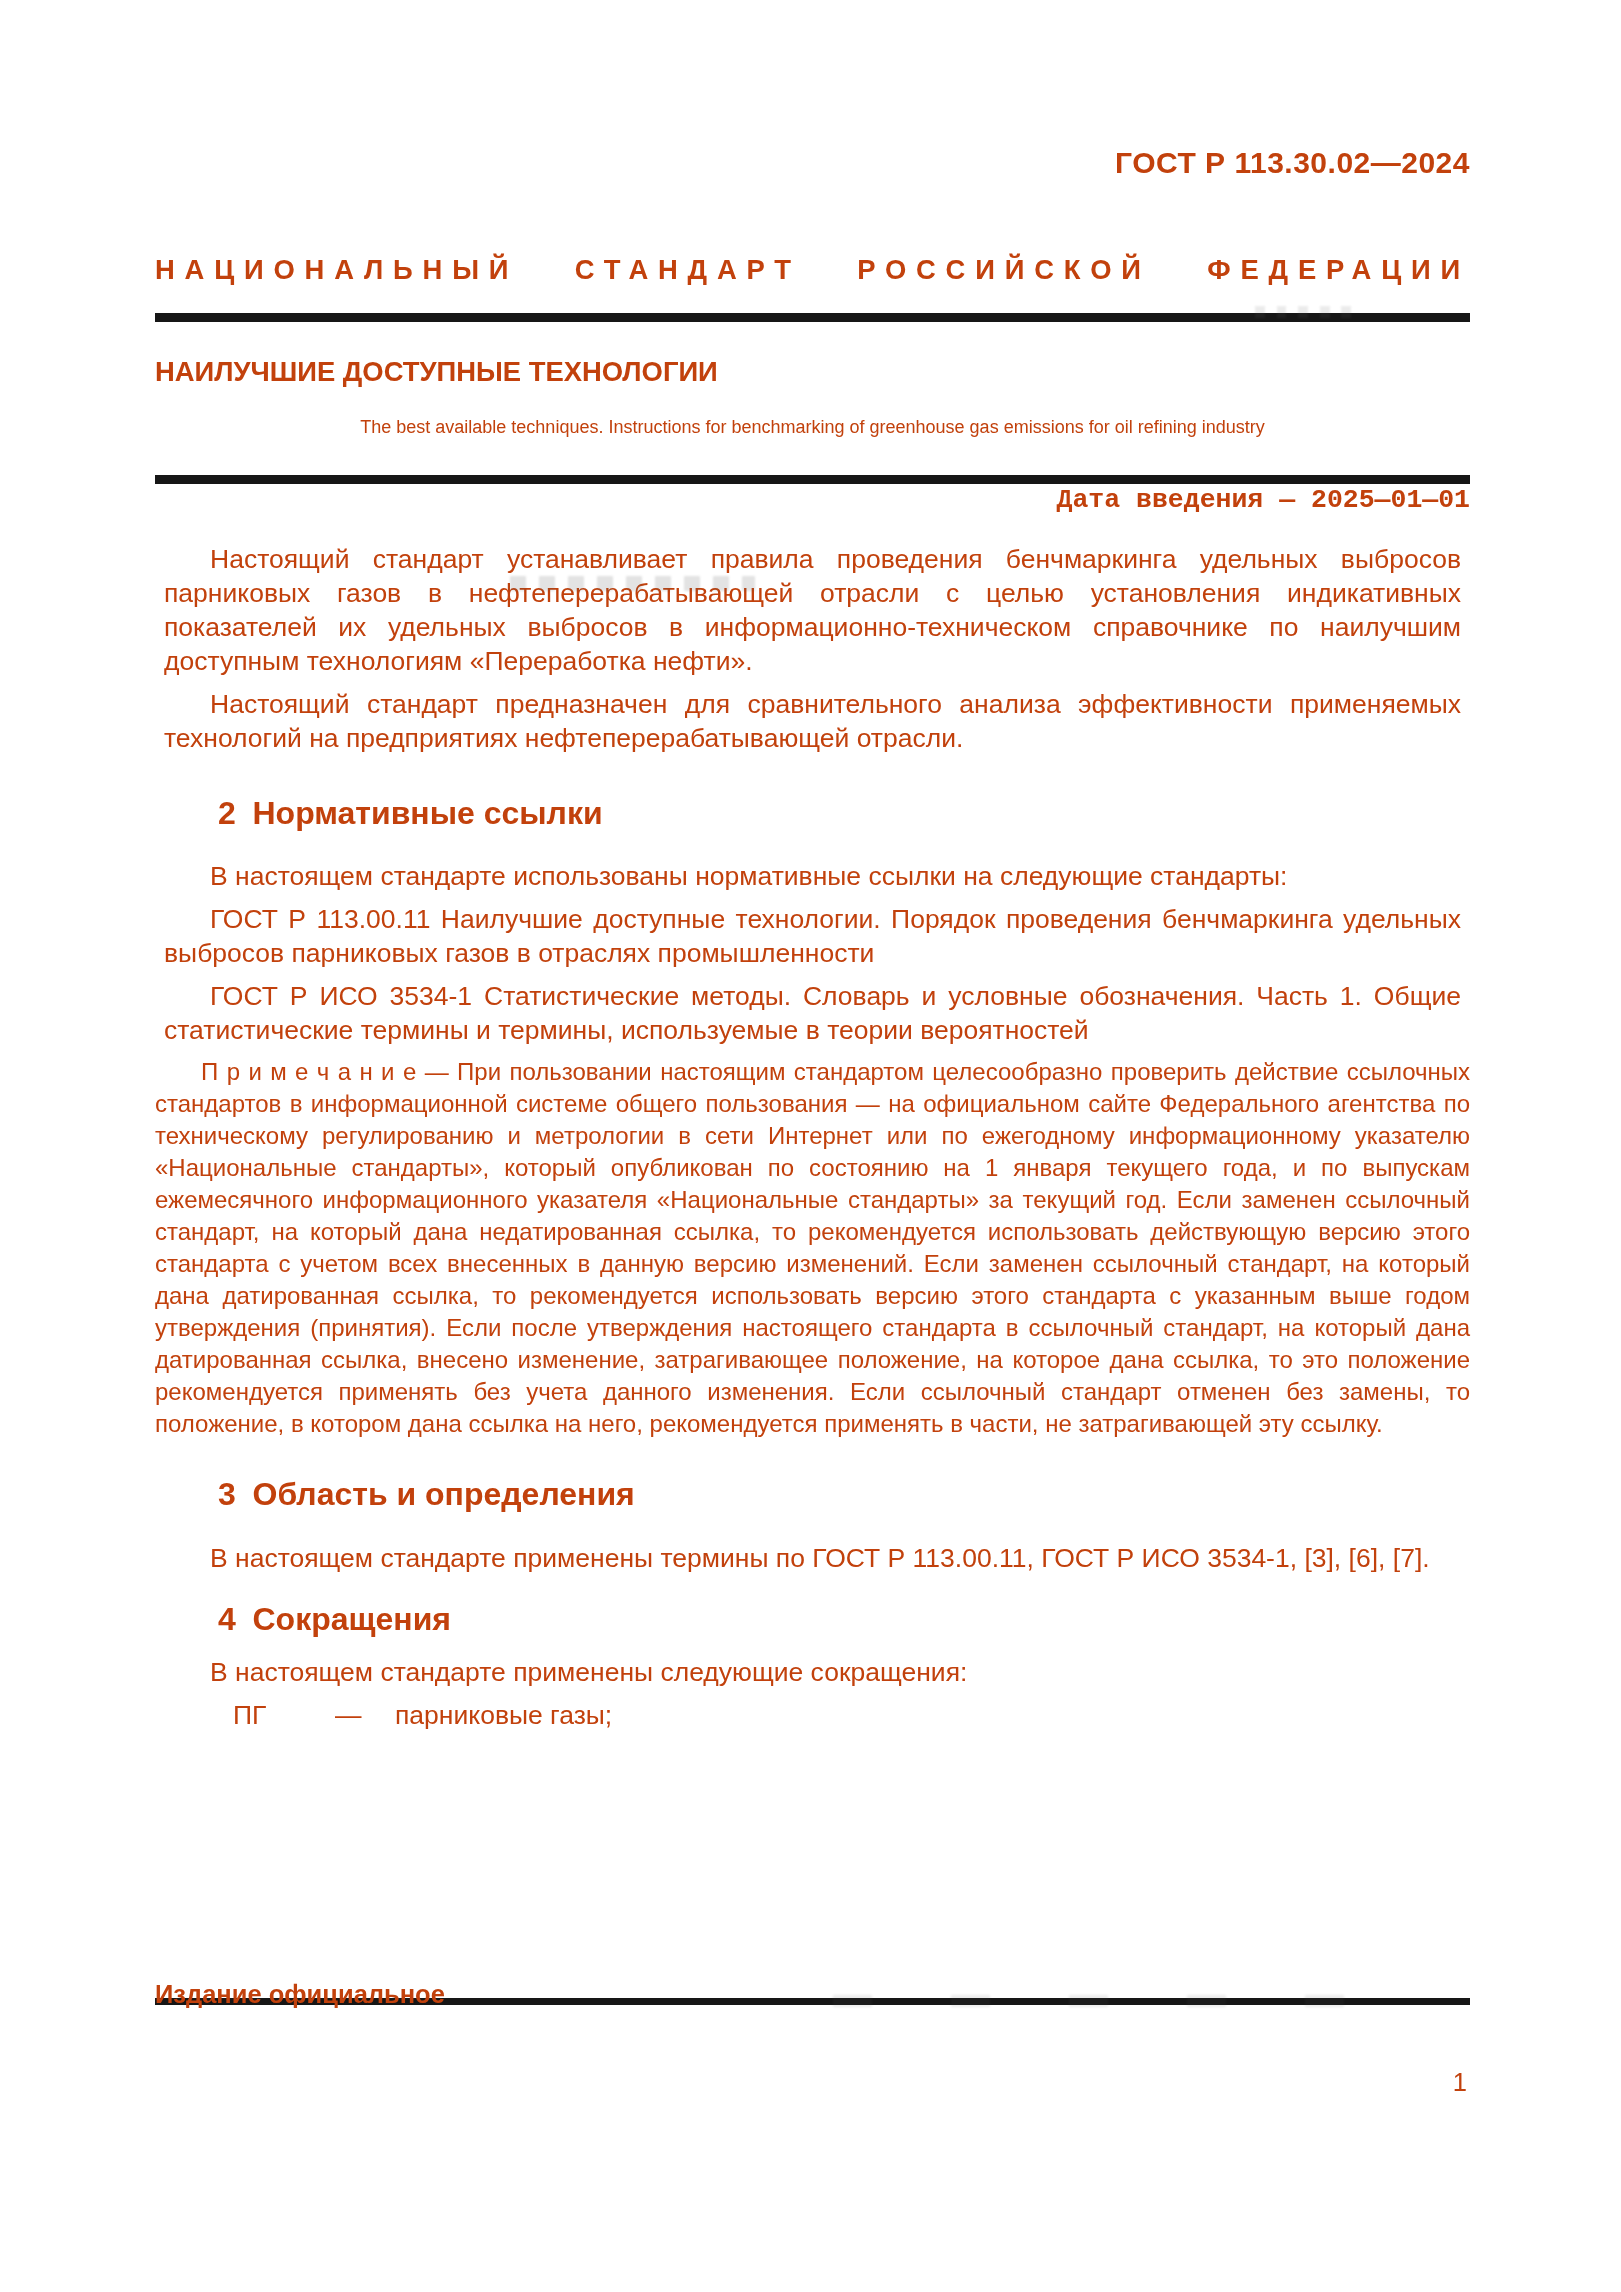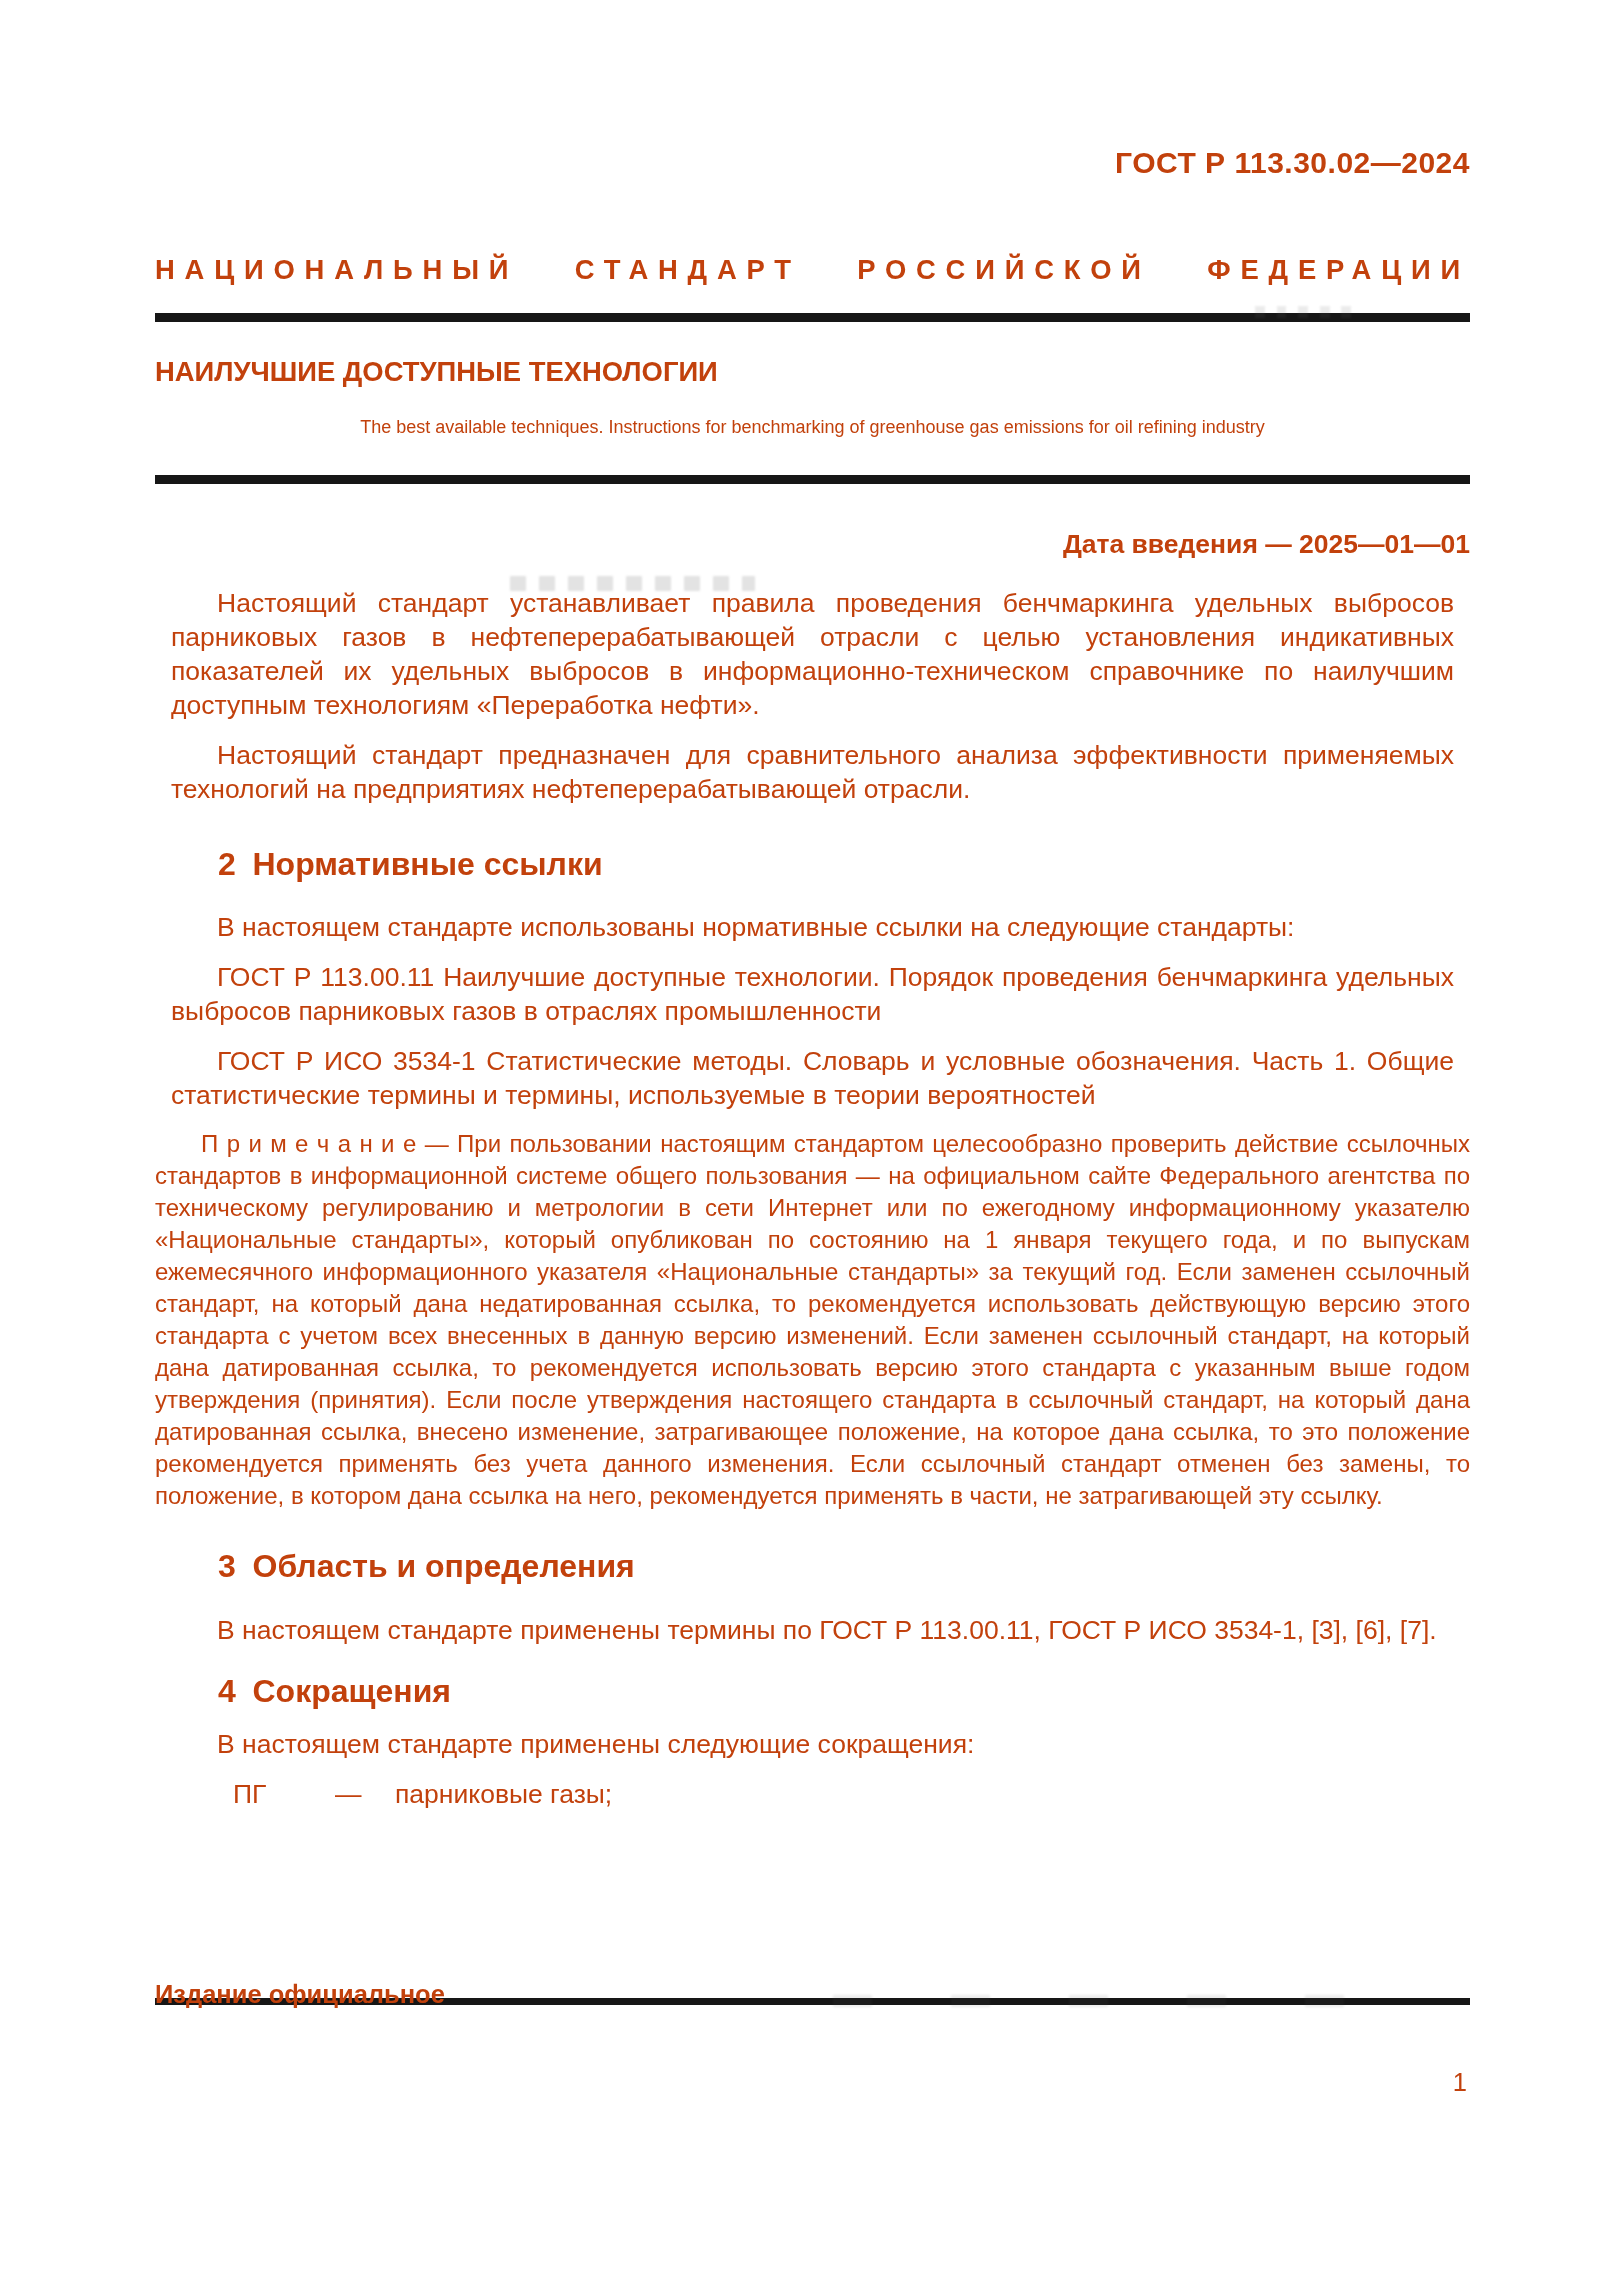--- a/index.html
+++ b/index.html
@@ -51,41 +51,41 @@
     font-size:27.4px;
     line-height:36px;
   }
   .title-en{
     margin-top:23.5px;
     text-align:center;
     font-size:18px;
     line-height:31px;
   }
   .date-line{
-    margin-top:44px;
     text-align:right;
     font-weight:bold;
     font-size:26.5px;
     line-height:32px;
+    font-family:Liberation Mono, monospace;
   }
   .sec-heading{
     margin:0;
     padding-left:63px;
     font-weight:bold;
     font-size:32px;
     line-height:39px;
   }
   .h1{margin-top:75px;}
   .h2{margin-top:39px;}
   .h3{margin-top:35px;}
   .h4{margin-top:25.5px;}
   .sec-num{display:inline-block;}
   .sec-title{display:inline-block;margin-left:16.7px;}
   .para{
-    margin:16px;
+    margin:9px;
     font-size:26.5px;
     line-height:34px;
     text-align:justify;
     text-indent:46px;
   }
   .para-group-1{margin-top:26.5px;}
   .para-group-2{margin-top:25.5px;}
   .terms-para{margin-top:27.4px;}
   .sokr-para{margin-top:15.7px;}
   .note{

